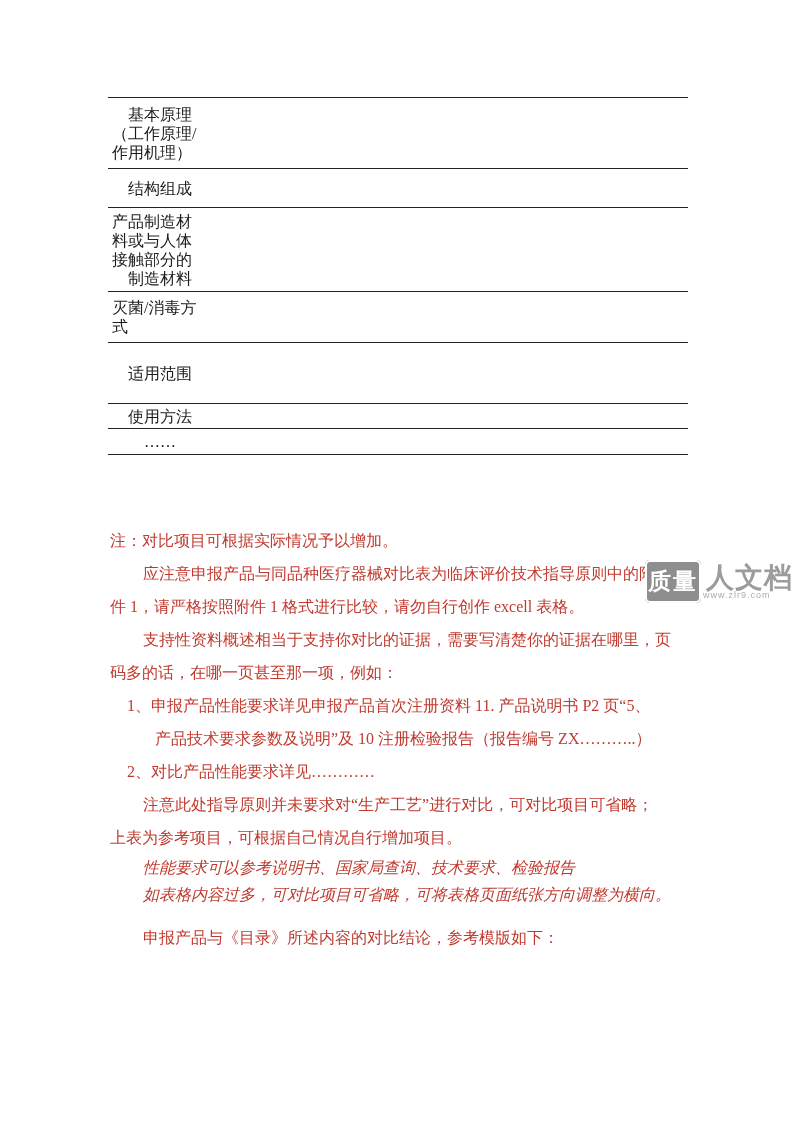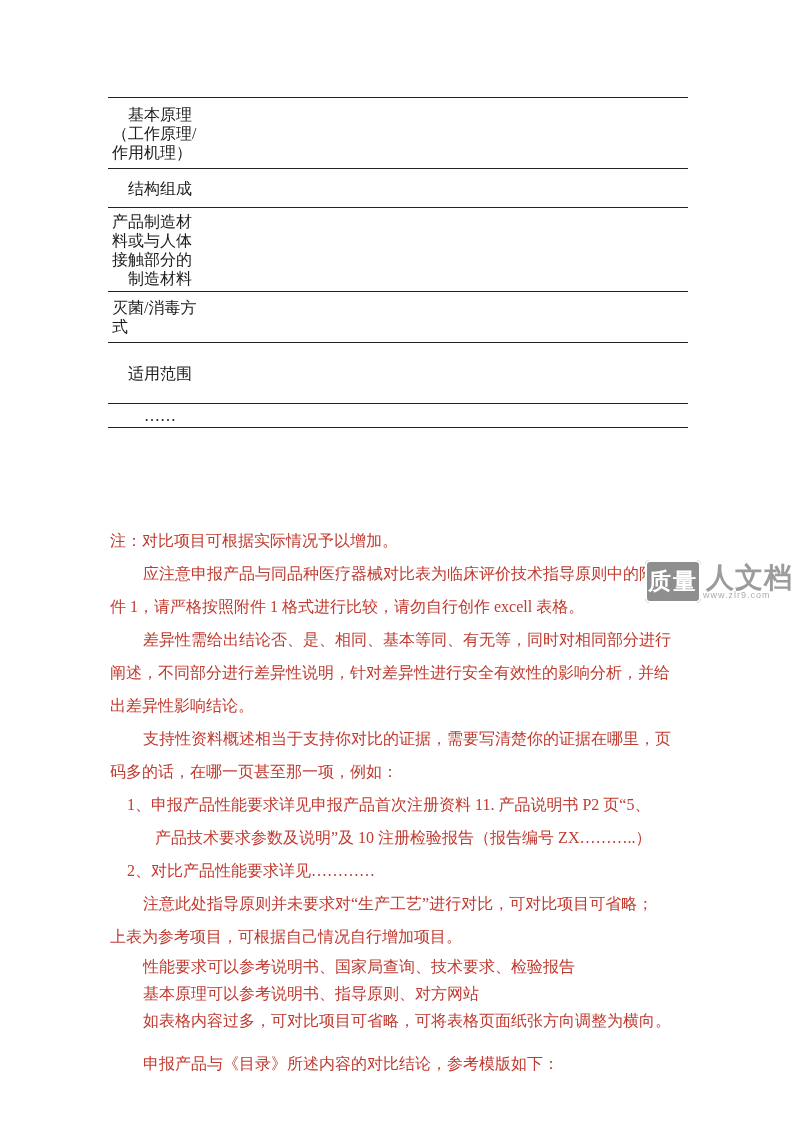--- a/index.html
+++ b/index.html
@@ -46,21 +46,21 @@
     position:absolute;left:110px;top:481px;width:578px;
     font-size:16px;line-height:33px;
     color:var(--note-red);
     white-space:pre-wrap;
     margin-top:43px;
   }
   .para{white-space:pre-wrap;}
   .p-plain{}
   .p-indent{text-indent:33px;}
   .p-list{padding-left:45px;text-indent:-28px;}
-  .p-tight{text-indent:33px;line-height:27px;}
+  .p-tight{text-indent:33px;line-height:27px;font-style:italic;}
   .p-gap{text-indent:33px;margin-top:13px;}
   
   .watermark{
     position:absolute;left:645px;top:560px;
     display:flex;align-items:flex-start;
     font-family:"Liberation Sans","DejaVu Sans",sans-serif;
   }
   .wm-logo{
     width:56px;height:43px;
     background:var(--wm-dark);
@@ -104,31 +104,32 @@
 　制造材料</div>
       </div>
       <div class="t-row">
         <div class="t-cell">灭菌/消毒方
 式</div>
       </div>
       <div class="t-row">
         <div class="t-cell">　适用范围</div>
       </div>
       <div class="t-row">
+        <div class="t-cell">　使用方法</div>
+      </div>
+      <div class="t-row">
         <div class="t-cell">　　……</div>
       </div>
     </div>
 
   <div class="notes"><div class="para p-plain">注：对比项目可根据实际情况予以增加。</div><div class="para p-indent">应注意申报产品与同品种医疗器械对比表为临床评价技术指导原则中的附
-件 1，请严格按照附件 1 格式进行比较，请勿自行创作 excell 表格。</div><div class="para p-indent">差异性需给出结论否、是、相同、基本等同、有无等，同时对相同部分进行
-阐述，不同部分进行差异性说明，针对差异性进行安全有效性的影响分析，并给
-出差异性影响结论。</div><div class="para p-indent">支持性资料概述相当于支持你对比的证据，需要写清楚你的证据在哪里，页
+件 1，请严格按照附件 1 格式进行比较，请勿自行创作 excell 表格。</div><div class="para p-indent">支持性资料概述相当于支持你对比的证据，需要写清楚你的证据在哪里，页
 码多的话，在哪一页甚至那一项，例如：</div><div class="para p-list">1、申报产品性能要求详见申报产品首次注册资料 11. 产品说明书 P2 页“5、
 产品技术要求参数及说明”及 10 注册检验报告（报告编号 ZX………..）</div><div class="para p-list">2、对比产品性能要求详见…………</div><div class="para p-indent">注意此处指导原则并未要求对“生产工艺”进行对比，可对比项目可省略；
-上表为参考项目，可根据自己情况自行增加项目。</div><div class="para p-tight">性能要求可以参考说明书、国家局查询、技术要求、检验报告</div><div class="para p-tight">基本原理可以参考说明书、指导原则、对方网站</div><div class="para p-tight">如表格内容过多，可对比项目可省略，可将表格页面纸张方向调整为横向。</div><div class="para p-gap">申报产品与《目录》所述内容的对比结论，参考模版如下：</div></div>
+上表为参考项目，可根据自己情况自行增加项目。</div><div class="para p-tight">性能要求可以参考说明书、国家局查询、技术要求、检验报告</div><div class="para p-tight">如表格内容过多，可对比项目可省略，可将表格页面纸张方向调整为横向。</div><div class="para p-gap">申报产品与《目录》所述内容的对比结论，参考模版如下：</div></div>
 
   <div class="watermark">
     <div class="wm-logo">
       <span>质量</span>
     </div>
     <div class="wm-brand">人文档</div>
     <div class="wm-url">www.zlr9.com</div>
   </div>
 
 </div>

